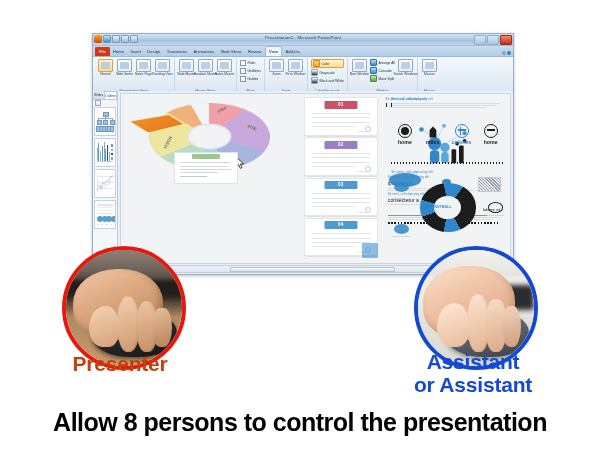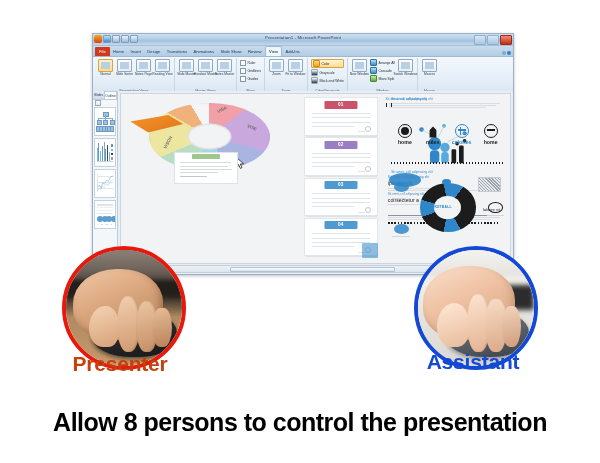--- a/index.html
+++ b/index.html
@@ -674,15 +674,16 @@
     <div class="finger" style="left:58%;top:42%;width:19%;height:46%;
          background:linear-gradient(165deg,#f8dcc6,#dba988)"></div>
     <div class="finger" style="left:72%;top:48%;width:17%;height:36%;
          background:linear-gradient(165deg,#f3d4bd,#cf9d7c)"></div>
     <div class="finger" style="left:16%;top:46%;width:28%;height:38%;
          background:linear-gradient(160deg,#ffe8d6,#e8bb9b);border-radius:60% 50% 40% 50%"></div>
   </div>
 </div>
 <div class="label blue" style="left:398px;top:350px;width:150px;font-size:21px;line-height:23px;">
   <div>Assistant</div>
+  <div>or Assistant</div>
 </div>
 
 <div class="caption" style="top:408px;font-size:25px;">Allow 8 persons to control the presentation</div>
 
 </body></html>

